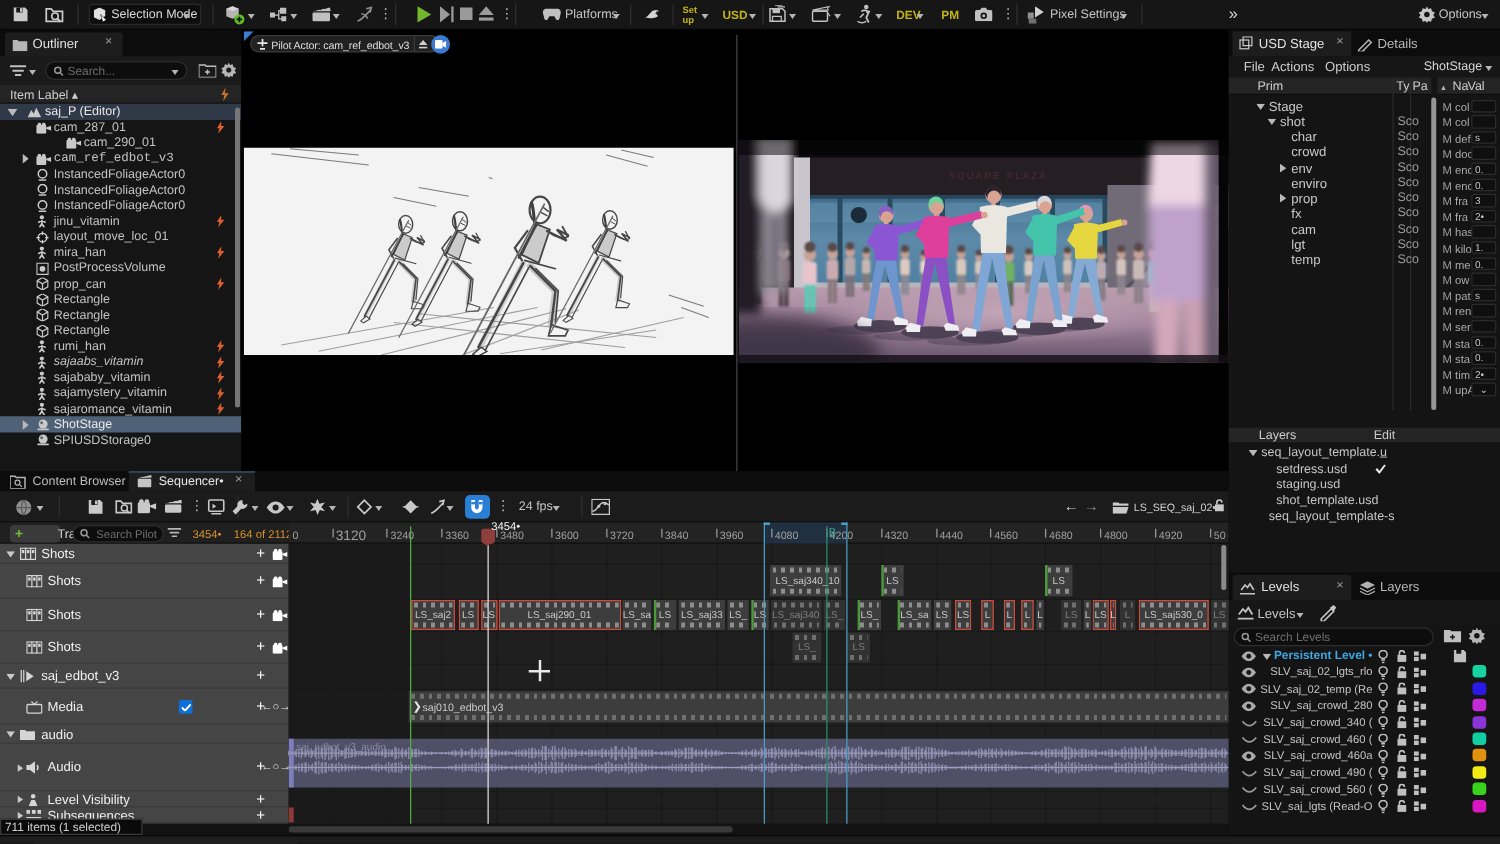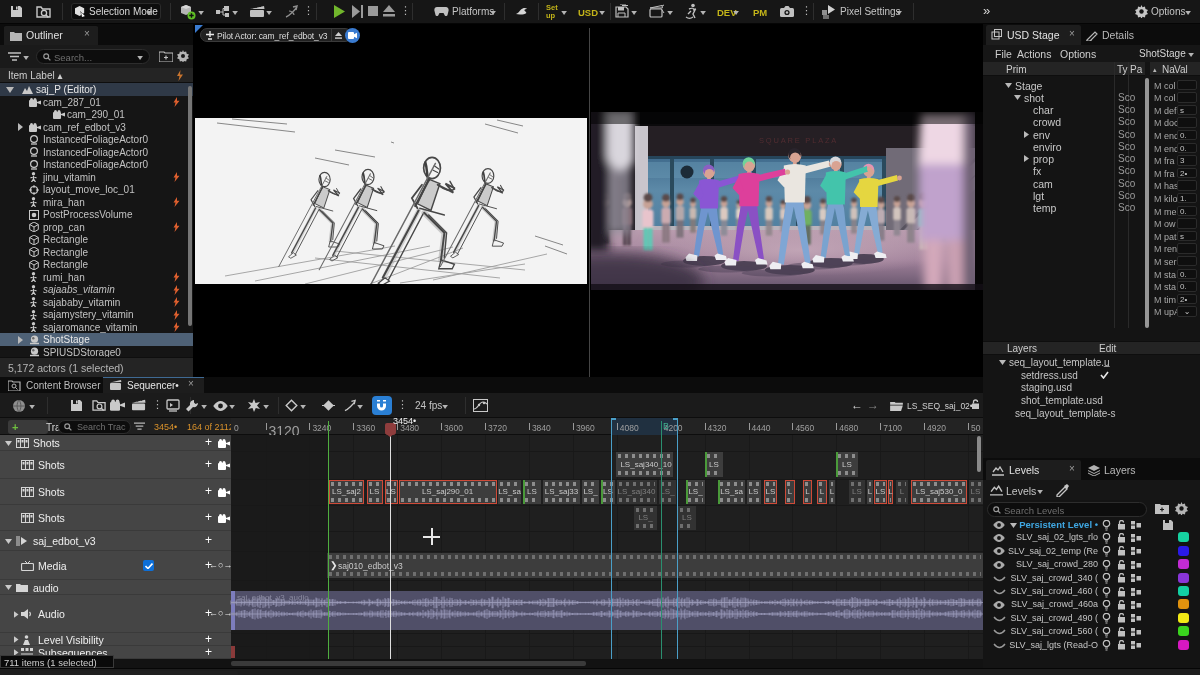--- a/index.html
+++ b/index.html
@@ -200,21 +200,21 @@
             <rect x="0" y="2" width="8" height="7" rx="1" fill="#c9c9c9"></rect>
             <circle cx="2.5" cy="1.5" r="1.5" fill="#c9c9c9"></circle>
             <circle cx="6" cy="1.5" r="1.5" fill="#c9c9c9"></circle>
             <path d="M8 4l4-1.5v4L8 5z" fill="#c9c9c9"></path>
           </svg>
           <span class="abs" style="left:43px;top:1px;color:#c2c2c2;font-size:10px;">cam_290_01</span>
           <svg class="abs" style="left:173px;top:1.5px" width="7" height="10" viewBox="0 0 7 10">
             <path d="M4 0L0.5 5.5h2L1.5 10 6.5 3.8H4z" fill="#dd5f2e"></path>
           </svg>
         </div>
-      <div class="abs" style="left:0;top:37.5px;width:193px;height:12.5px;">
+      <div class="abs" style="left:0;top:37.5px;width:193px;height:12.5px;font-family:Liberation Mono, monospace;">
           <svg class="abs" style="left:18px;top:2.5px" width="5" height="8" viewBox="0 0 5 8">
             <path d="M0 0l5 4-5 4z" fill="#b9b9b9"></path>
           </svg>
           <svg class="abs" style="left:29px;top:2px" width="12" height="9" viewBox="0 0 12 9">
             <rect x="0" y="2" width="8" height="7" rx="1" fill="#c9c9c9"></rect>
             <circle cx="2.5" cy="1.5" r="1.5" fill="#c9c9c9"></circle>
             <circle cx="6" cy="1.5" r="1.5" fill="#c9c9c9"></circle>
             <path d="M8 4l4-1.5v4L8 5z" fill="#c9c9c9"></path>
           </svg>
           <span class="abs" style="left:43px;top:1px;color:#c2c2c2;font-size:10px;">cam_ref_edbot_v3</span>
@@ -369,23 +369,20 @@
       <div class="abs" style="left:0;top:262.5px;width:193px;height:12.5px;">
           <svg class="abs" style="left:29px;top:1.5px" width="11" height="10" viewBox="0 0 11 10">
             <circle cx="5.5" cy="4.2" r="3.6" fill="#c9c9c9"></circle>
             <path d="M1 8.5h9" stroke="#c9c9c9" stroke-width="1.5"></path>
             <circle cx="4.3" cy="3.2" r="1.2" fill="#6a6a6a"></circle>
           </svg>
           <span class="abs" style="left:43px;top:1px;color:#c2c2c2;font-size:10px;">SPIUSDStorage0</span>
         </div>
     </div>
     <div class="abs" style="left:188px;top:62px;width:4px;height:240px;background:#757575;border-radius:2px;"></div>
-    <div class="abs" style="left:0;top:333px;width:193px;height:20px;background:#242424;border-top:1px solid #0e0e0e;">
-      <span class="abs" style="left:8px;top:4px;color:#b5b5b5;font-size:10.5px;">5,172 actors (1 selected)</span>
-    </div>
   </div>
 
   <div class="abs" id="viewport" style="left:193px;top:24px;width:790px;height:353px;background:#000;">
     <svg class="abs" style="left:2px;top:1px" width="8" height="8" viewBox="0 0 8 8">
         <path d="M0 0h8L0 8z" fill="#3a7bd0"></path>
       </svg>
     <div class="abs" style="left:396px;top:4px;width:1px;height:349px;background:#454545;"></div>
     <div class="abs" style="left:7px;top:4px;width:152px;height:14px;background:#212121;border:1px solid #3a3a3a;border-radius:7px;"></div>
     <svg class="abs" style="left:12px;top:7px" width="10" height="9" viewBox="0 0 10 9">
         <path d="M5 0v6M1 3.5h8M3 8h4" stroke="#e8e8e8" stroke-width="1.4"></path>
@@ -1235,30 +1232,30 @@
       </svg>
     <div class="abs" style="left:0;top:41px;width:231px;height:17px;background:#202020;border-bottom:1px solid #0d0d0d;"></div>
     <div class="abs" style="left:8px;top:43px;width:40px;height:14px;background:#3a3a3a;border-radius:3px;"></div>
     <div class="abs" style="left:12px;top:44px;color:#6fbf3f;font-size:11px;font-weight:bold;">+</div>
     <div class="abs" style="left:18px;top:45px;color:#d8d8d8;font-size:10px;margin-left:28px;">Track</div>
     <div class="abs" style="left:58px;top:43px;width:73px;height:14px;background:#0d0d0d;border:1px solid #2d2d2d;border-radius:8px;"></div>
     <svg class="abs" style="left:64px;top:46px" width="8" height="8" viewBox="0 0 8 8">
         <circle cx="3.2" cy="3.2" r="2.4" fill="none" stroke="#9a9a9a" stroke-width="1.2"></circle>
         <path d="M5 5l2.4 2.4" stroke="#9a9a9a" stroke-width="1.2"></path>
       </svg>
-    <div class="abs" style="left:77px;top:45px;color:#6f6f6f;font-size:9px;">Search Trac</div>
+    <div class="abs" style="left:77px;top:45px;color:#6f6f6f;font-size:9px;">Search Pilot</div>
     <svg class="abs" style="left:134px;top:45px" width="11" height="9" viewBox="0 0 13 10">
         <path d="M0 1h13M2 4.5h9M4 8h5" stroke="#b5b5b5" stroke-width="1.5"></path>
       </svg>
     <div class="abs" style="left:154px;top:45px;color:#d8912b;font-size:9px;">3454•</div>
     <div class="abs" style="left:187px;top:45px;color:#d8912b;font-size:9px;">164 of 2112</div>
     <div class="abs" style="left:231px;top:41px;width:752px;height:17px;background:#232323;border-bottom:1px solid #0d0d0d;"></div>
     <div class="abs" style="left:610.5px;top:41px;width:66px;height:17px;background:#203040;"></div>
     <div class="abs" style="left:265.5px;top:46px;width:1px;height:7px;background:#9a9a9a;"></div>
-      <div class="abs" style="left:268.5px;top:45.5px;color:#9f9f9f;font-size:14px;">3120</div>
+      <div class="abs" style="left:268.5px;top:45.5px;color:#9f9f9f;font-size:11px;">3120</div>
       <div class="abs" style="left:309.4px;top:46px;width:1px;height:7px;background:#9a9a9a;"></div>
       <div class="abs" style="left:312.4px;top:45.5px;color:#9f9f9f;font-size:8.5px;">3240</div>
       <div class="abs" style="left:353.3px;top:46px;width:1px;height:7px;background:#9a9a9a;"></div>
       <div class="abs" style="left:356.3px;top:45.5px;color:#9f9f9f;font-size:8.5px;">3360</div>
       <div class="abs" style="left:397.2px;top:46px;width:1px;height:7px;background:#9a9a9a;"></div>
       <div class="abs" style="left:400.2px;top:45.5px;color:#9f9f9f;font-size:8.5px;">3480</div>
       <div class="abs" style="left:441.1px;top:46px;width:1px;height:7px;background:#9a9a9a;"></div>
       <div class="abs" style="left:444.1px;top:45.5px;color:#9f9f9f;font-size:8.5px;">3600</div>
       <div class="abs" style="left:485.0px;top:46px;width:1px;height:7px;background:#9a9a9a;"></div>
       <div class="abs" style="left:488.0px;top:45.5px;color:#9f9f9f;font-size:8.5px;">3720</div>
@@ -1272,21 +1269,21 @@
       <div class="abs" style="left:663.7px;top:45.5px;color:#9f9f9f;font-size:8.5px;">4200</div>
       <div class="abs" style="left:704.6px;top:46px;width:1px;height:7px;background:#9a9a9a;"></div>
       <div class="abs" style="left:707.6px;top:45.5px;color:#9f9f9f;font-size:8.5px;">4320</div>
       <div class="abs" style="left:748.5px;top:46px;width:1px;height:7px;background:#9a9a9a;"></div>
       <div class="abs" style="left:751.5px;top:45.5px;color:#9f9f9f;font-size:8.5px;">4440</div>
       <div class="abs" style="left:792.4px;top:46px;width:1px;height:7px;background:#9a9a9a;"></div>
       <div class="abs" style="left:795.4px;top:45.5px;color:#9f9f9f;font-size:8.5px;">4560</div>
       <div class="abs" style="left:836.3px;top:46px;width:1px;height:7px;background:#9a9a9a;"></div>
       <div class="abs" style="left:839.3px;top:45.5px;color:#9f9f9f;font-size:8.5px;">4680</div>
       <div class="abs" style="left:880.2px;top:46px;width:1px;height:7px;background:#9a9a9a;"></div>
-      <div class="abs" style="left:883.2px;top:45.5px;color:#9f9f9f;font-size:8.5px;">7100</div>
+      <div class="abs" style="left:883.2px;top:45.5px;color:#9f9f9f;font-size:8.5px;">4800</div>
       <div class="abs" style="left:924.1px;top:46px;width:1px;height:7px;background:#9a9a9a;"></div>
       <div class="abs" style="left:927.1px;top:45.5px;color:#9f9f9f;font-size:8.5px;">4920</div>
       <div class="abs" style="left:968.0px;top:46px;width:1px;height:7px;background:#9a9a9a;"></div>
       <div class="abs" style="left:971.0px;top:45.5px;color:#9f9f9f;font-size:8.5px;">50</div>
       <div class="abs" style="left:234px;top:45.5px;color:#9f9f9f;font-size:8.5px;">0</div>
 
     <div class="abs" style="left:0;top:58px;width:231px;height:224px;background:#454545;"></div>
     <div class="abs" style="left:0;top:58px;width:231px;height:16px;border-bottom:1px solid #3a3a3a;"></div>
     <svg class="abs" style="left:5px;top:63.5px" width="7" height="5" viewBox="0 0 7 5">
         <path d="M0 0h7L3.5 5z" fill="#c9c9c9"></path>

